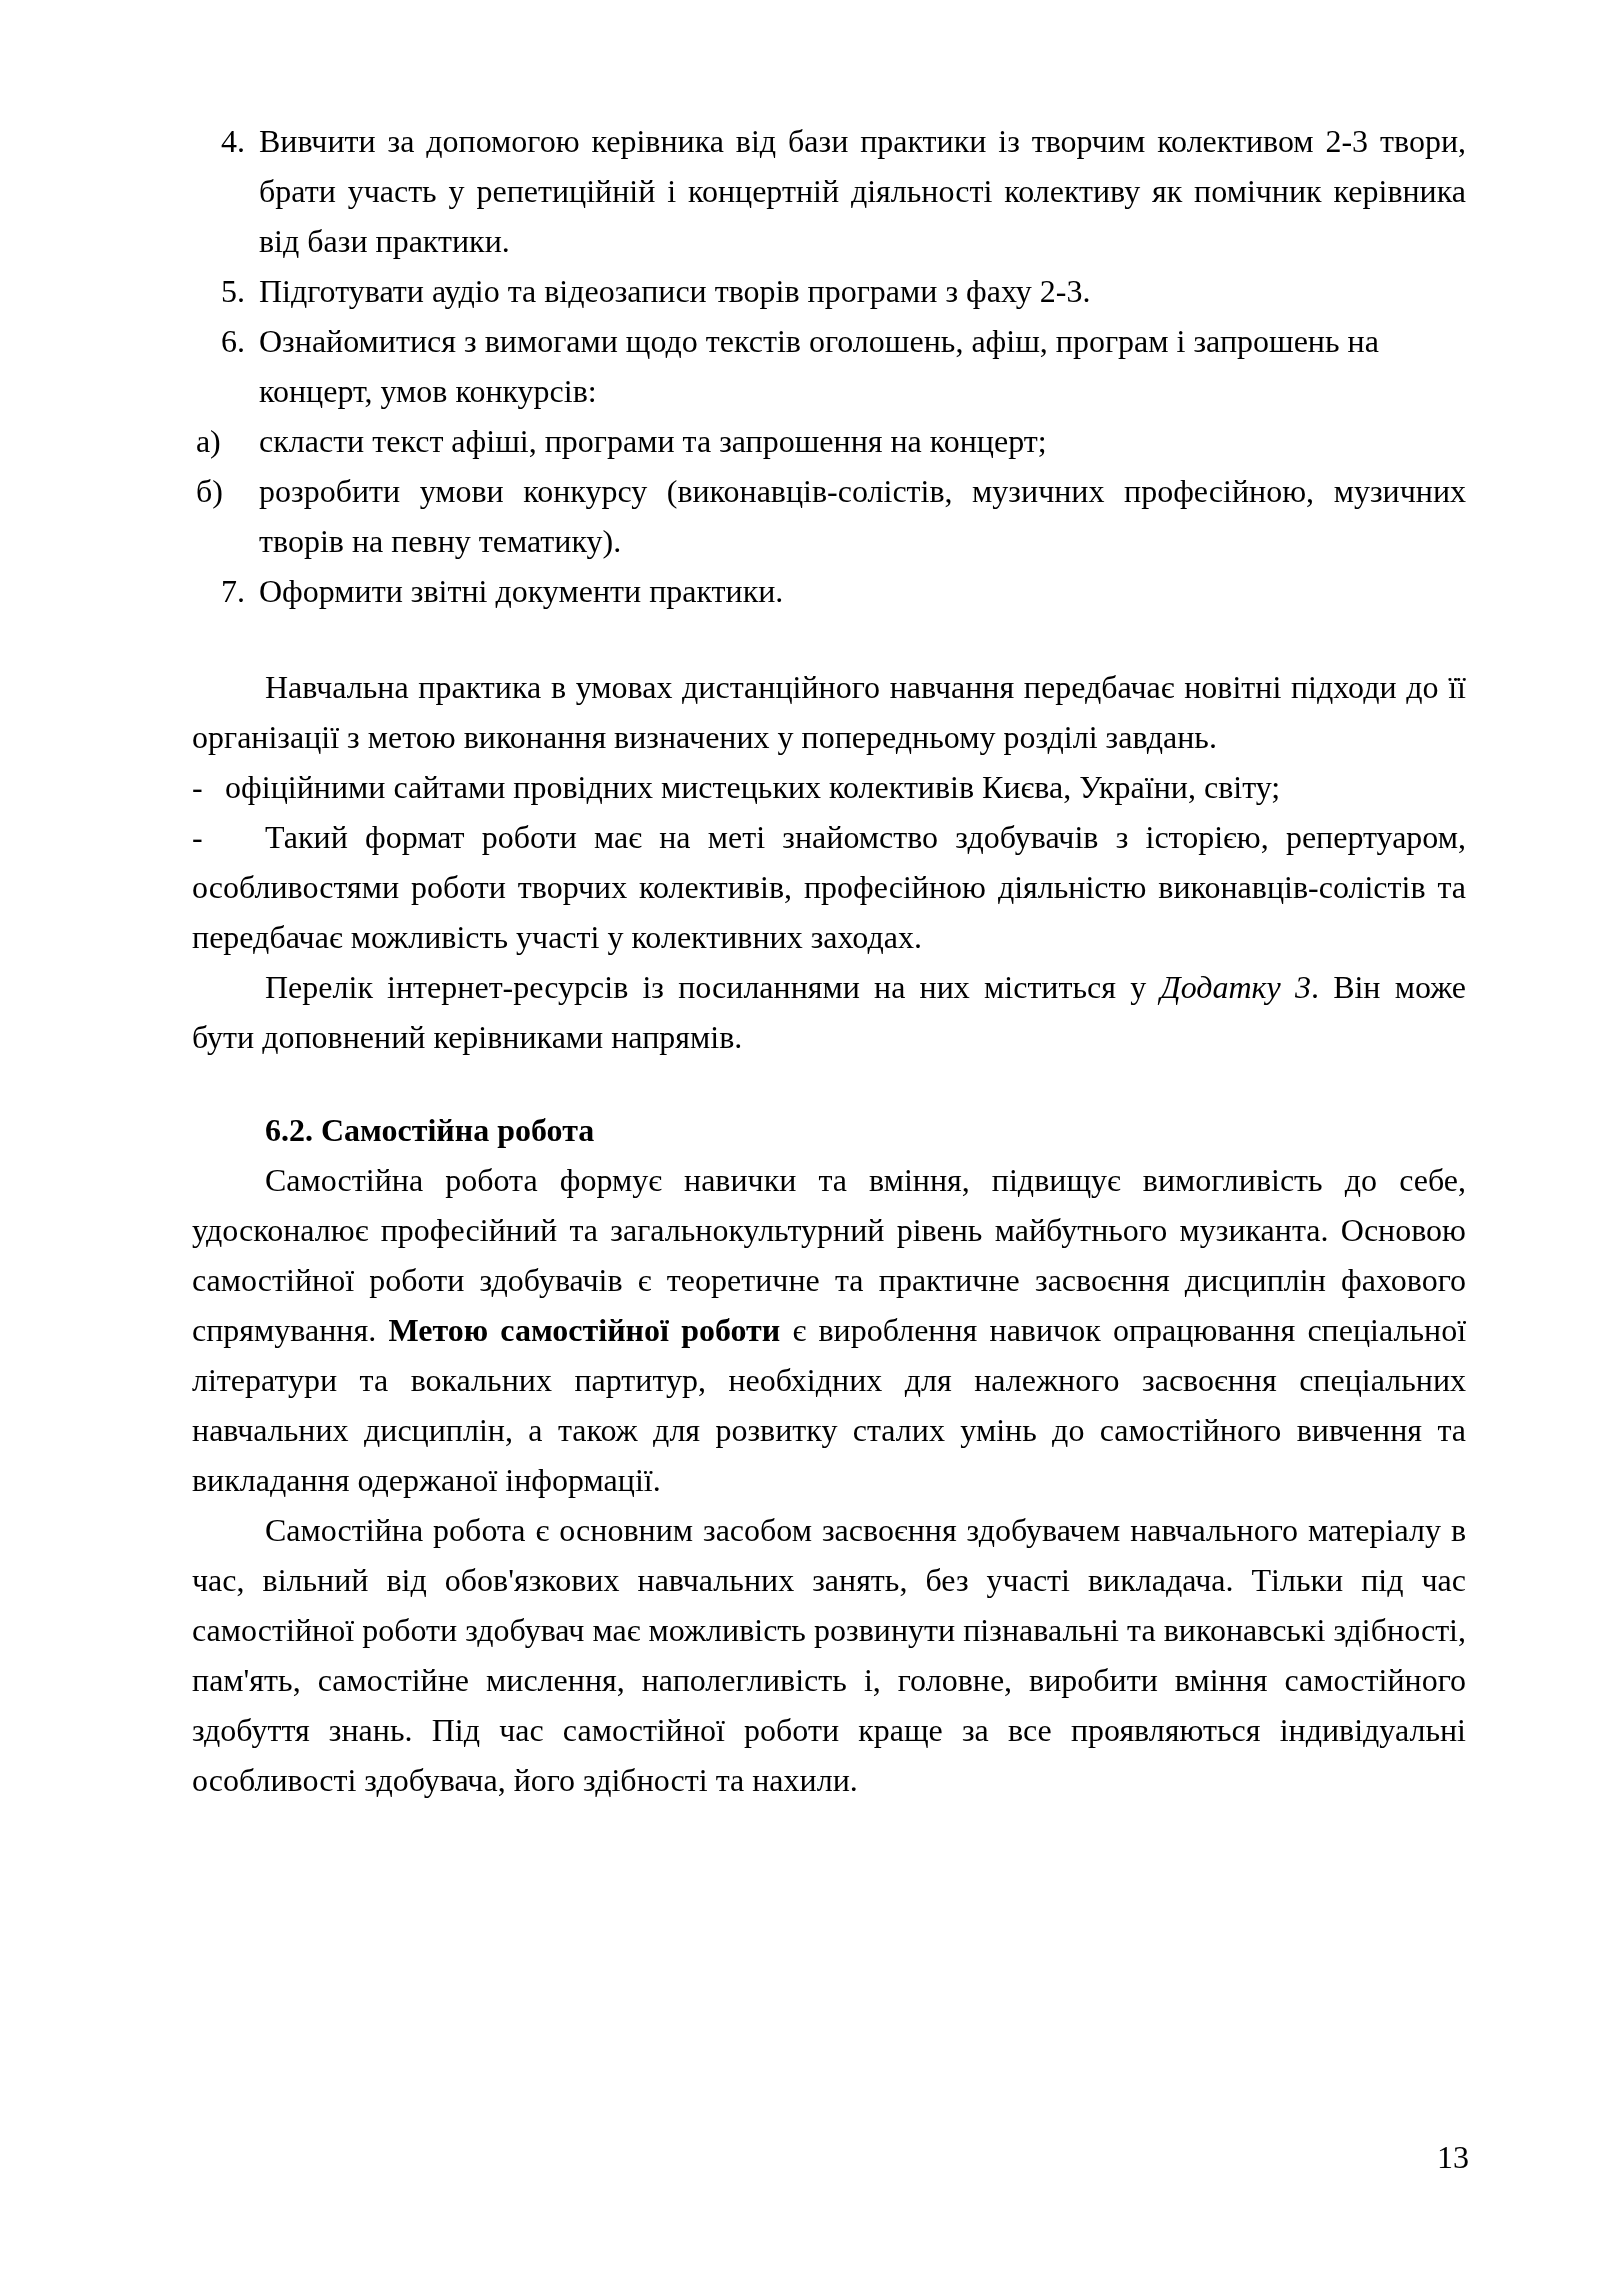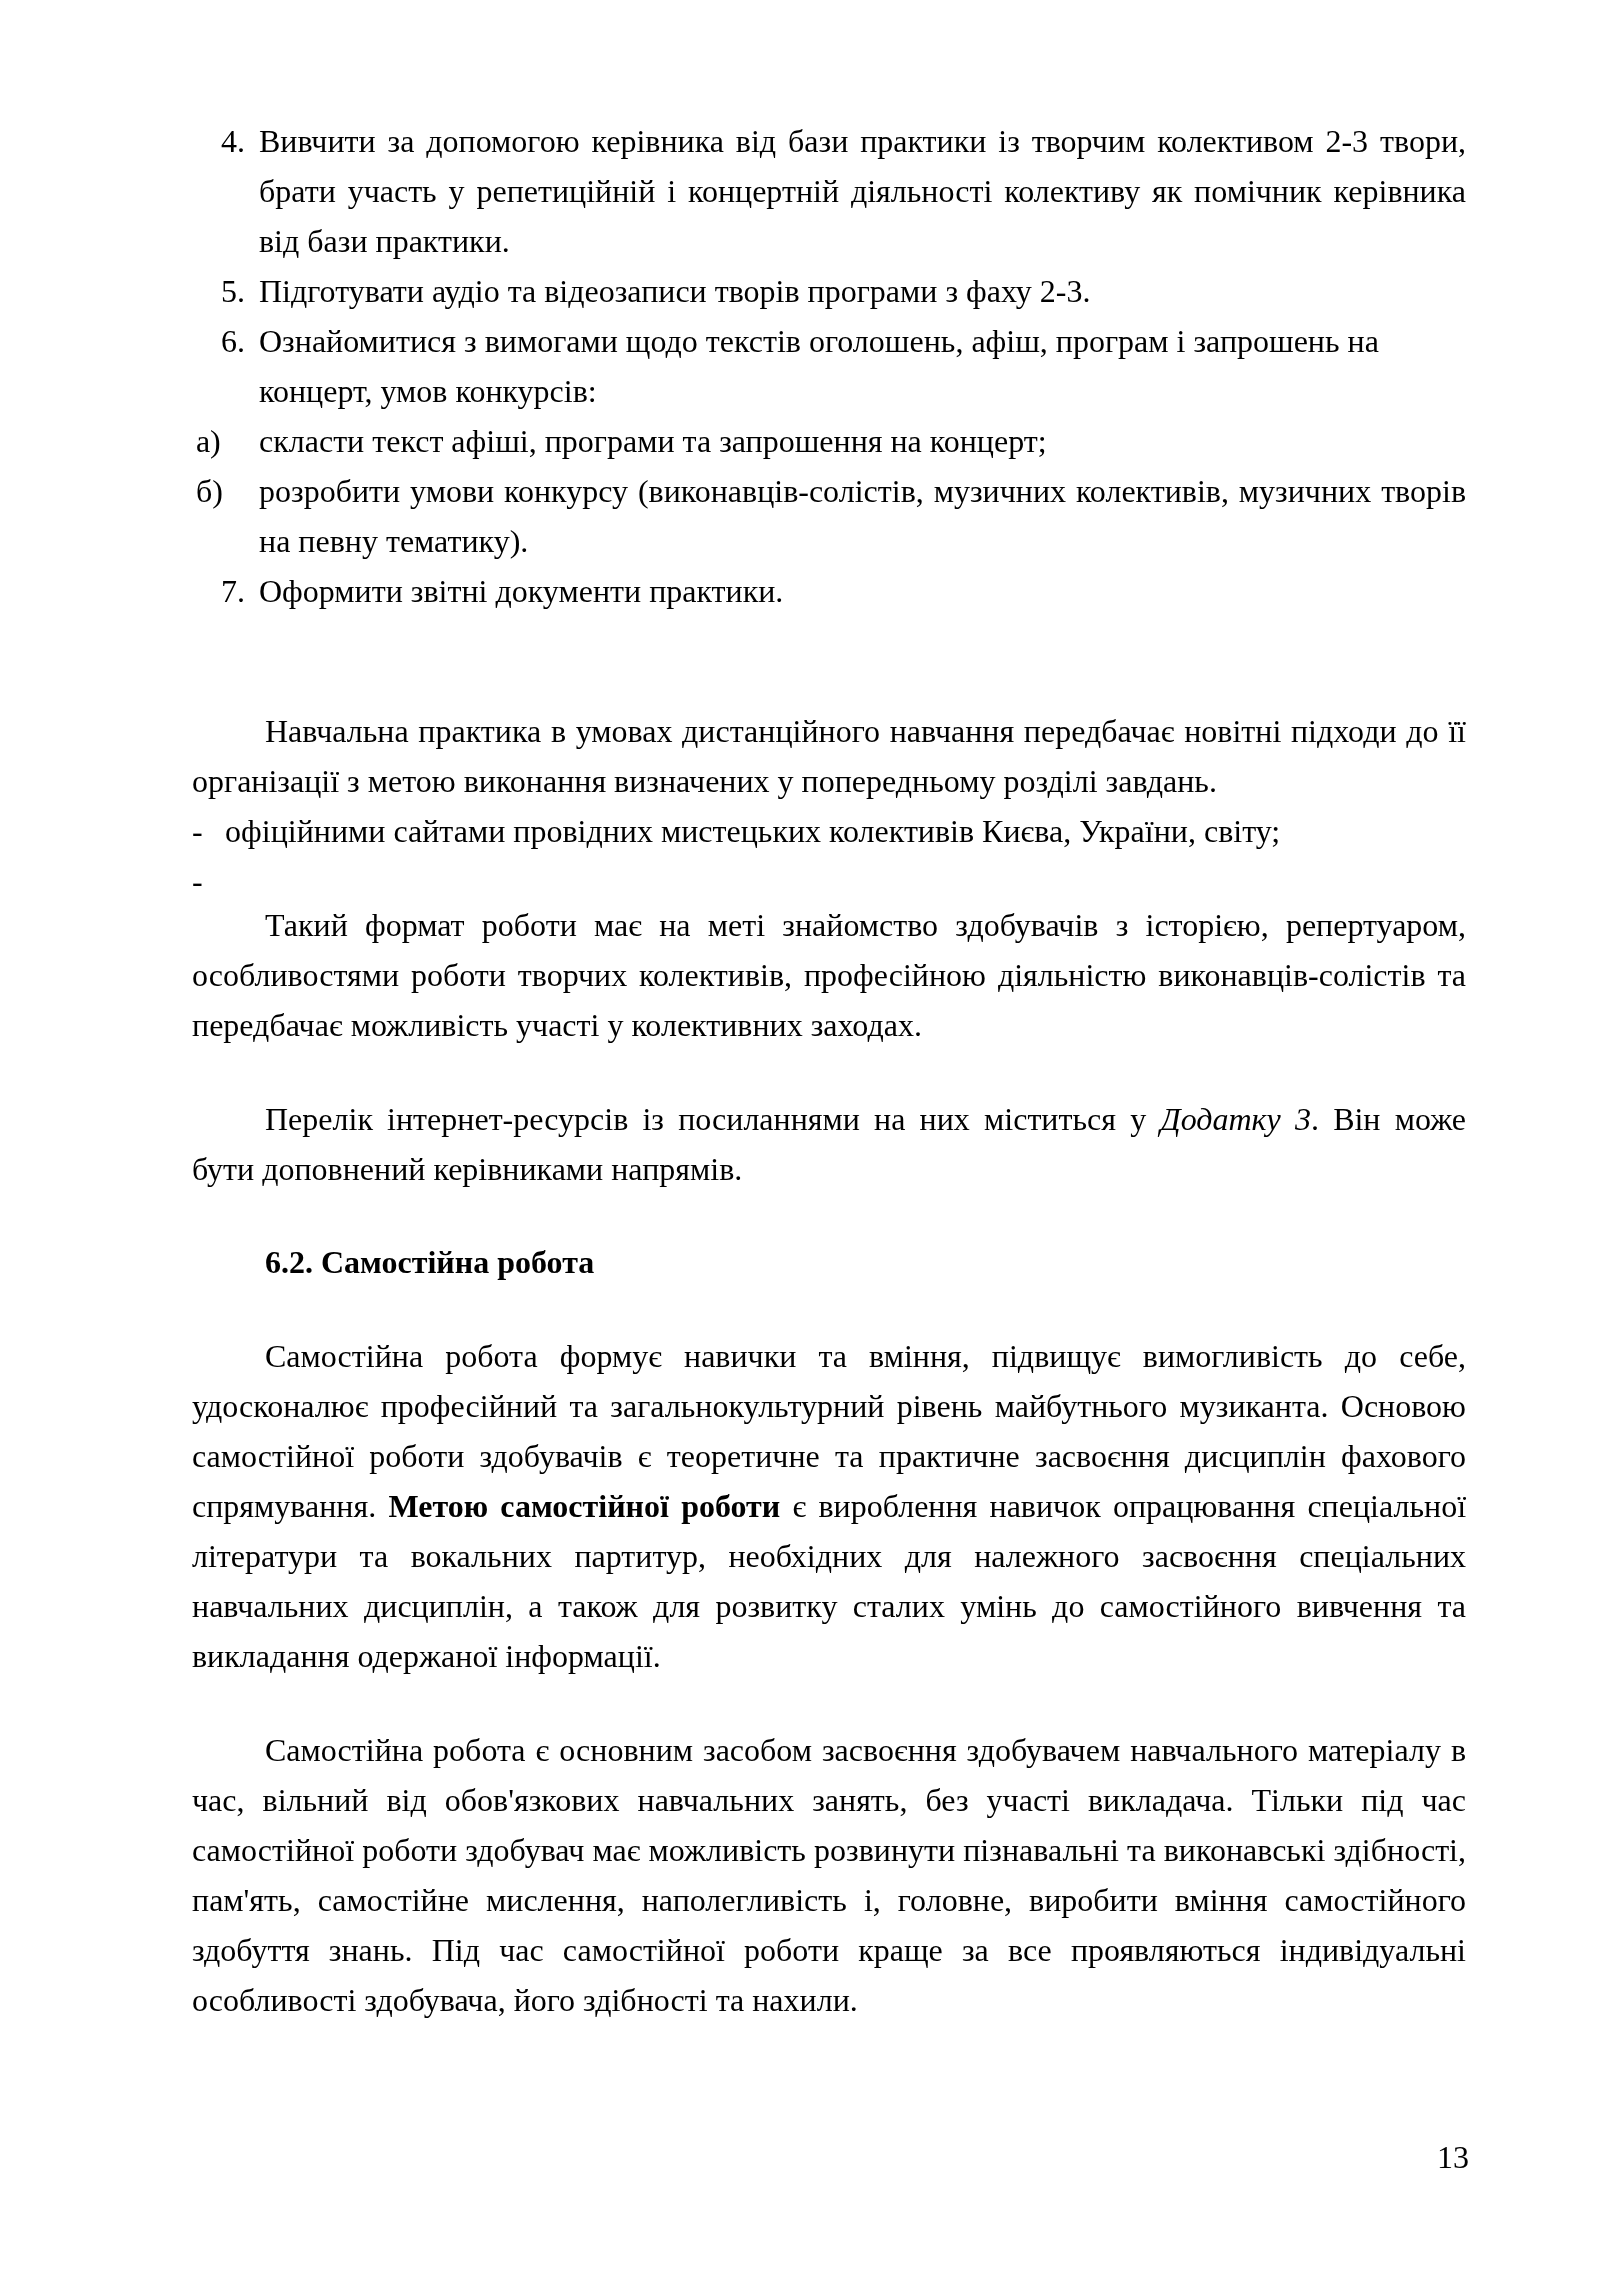--- a/index.html
+++ b/index.html
@@ -30,21 +30,20 @@
   .body-text {
     font-size: 32px;
     line-height: 50px;
     text-align: justify;
     text-justify: inter-word;
     margin: 0;
     hyphens: none;
   }
   .indent {
     text-indent: 73px;
-    margin-top: 44px;
   }
 
   
   ol.num-list,
   ul.plain-list {
     list-style: none;
     margin: 0;
     padding: 0;
   }
   li.num-item {
@@ -166,21 +165,21 @@
       </li>
     </ol>
 
     <ul class="plain-list">
       <li class="let-item nojust">
         <span class="marker">а)</span>
         <span class="itemtext">скласти текст афіші, програми та запрошення на концерт;</span>
       </li>
       <li class="let-item">
         <span class="marker">б)</span>
-        <span class="itemtext">розробити умови конкурсу (виконавців-солістів, музичних колективів, музичних творів на певну тематику).</span>
+        <span class="itemtext">розробити умови конкурсу (виконавців-солістів, музичних професійною, музичних творів на певну тематику).</span>
       </li>
     </ul>
 
     <ol class="num-list">
       <li class="num-item nojust">
         <span class="marker">7.</span>
         <span class="itemtext">Оформити звітні документи практики.</span>
       </li>
     </ol>
 

